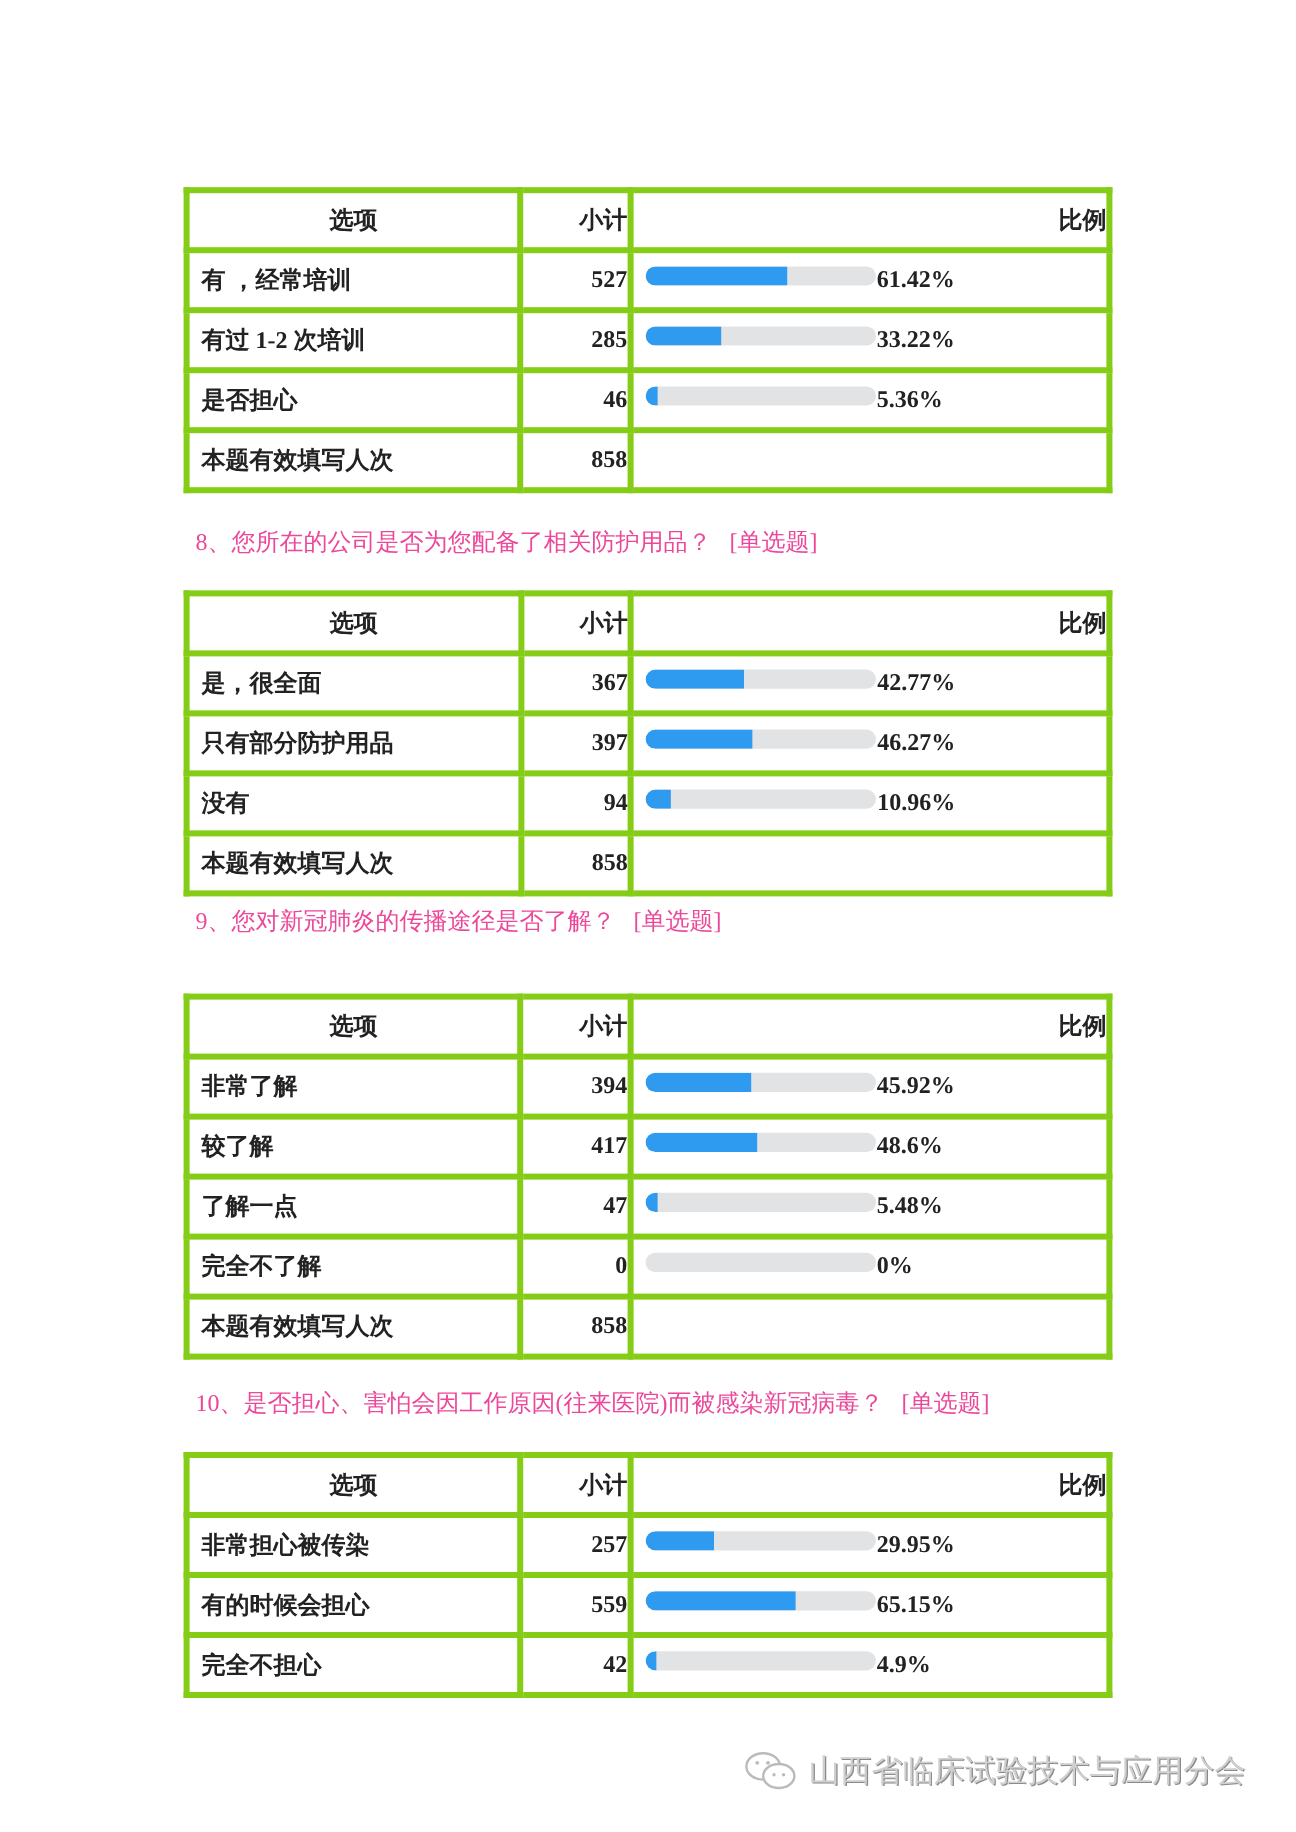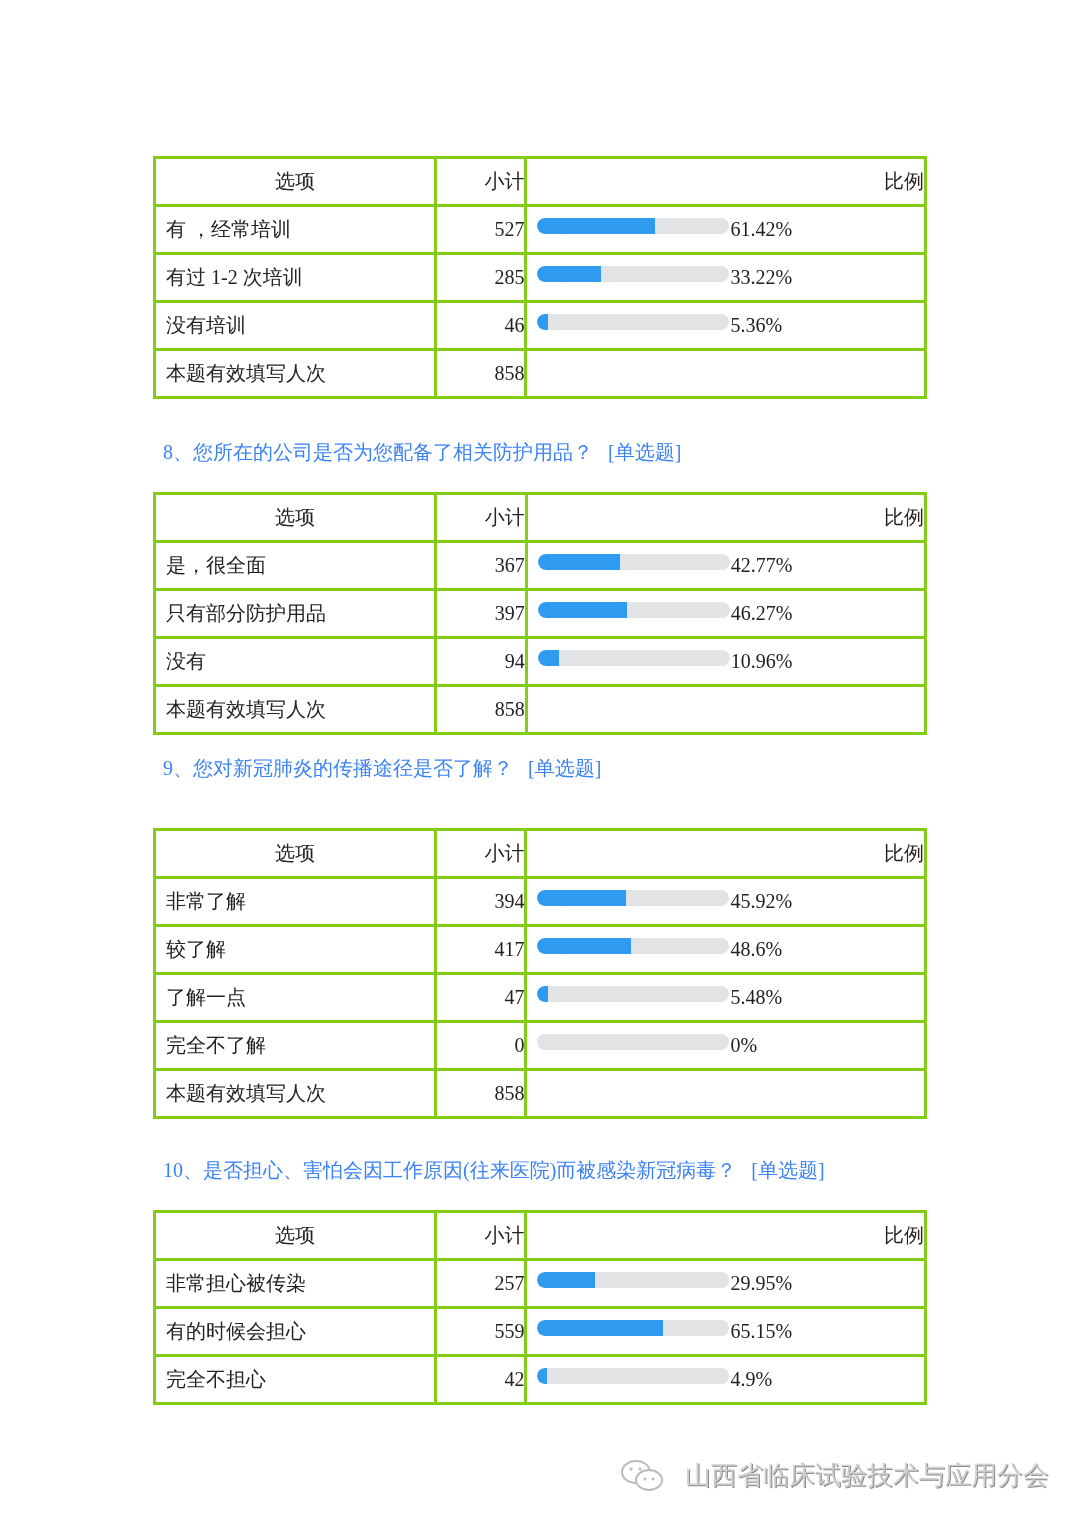--- a/index.html
+++ b/index.html
@@ -1,32 +1,32 @@
 <!DOCTYPE html>
 <html><head>
 <meta charset="utf-8">
 <style>
   html, body { margin:0; padding:0; background:#ffffff; }
   body { width:1080px; height:1527px; position:relative; overflow:hidden;
          font-family:"DejaVu Serif","Liberation Serif",serif; color:#222; }
   .page { position:absolute; left:0; top:0; width:1080px; height:1527px; }
-  .qtitle { position:absolute; left:163px; font-size:20px; line-height:28px; white-space:pre; color:#3b82f6;
+  .qtitle { position:absolute; left:163px; font-size:20px; line-height:28px; white-space:pre; color:#ec4899;
             font-family:"Liberation Serif","DejaVu Serif",serif; }
   table.survey { position:absolute; left:153px; width:774px; border-collapse:collapse;
                  font-family:"Liberation Serif","DejaVu Serif",serif; font-size:20px; }
-  table.survey td, table.survey th { border:3px solid #84cc16; height:45px; padding:0; font-weight:normal; }
+  table.survey td, table.survey th { border:5px solid #84cc16; height:45px; padding:0; font-weight:bold; }
   table.survey th { text-align:right; }
   .c-opt { width:278px; text-align:left; padding-left:10px !important; }
   .c-cnt { width:90px; text-align:right; }
   .c-pct { width:402px; }
   .pctwrap { display:flex; align-items:flex-start; padding-left:10px; }
   .track { width:192px; height:16px; background:#e2e3e5; border-radius:8px; overflow:hidden; position:relative; }
   .fill { height:100%; background:#2e9bf0; border-radius:8px 0 0 8px; }
   .pcttext { margin-left:1px; font-size:20px; }
-  .footer { position:absolute; left:620px; top:1458px; display:flex; align-items:center; gap:19px; color:#cfcfcf;
+  .footer { position:absolute; left:620px; top:1458px; display:flex; align-items:center; gap:8px; color:#cfcfcf;
             font-family:Liberation Sans, sans-serif; font-size:26px;
             text-shadow:1px 1px 0 #8a8a8a; }
   .wechat { width:46px; height:34px; position:relative; }
 </style>
 </head>
 <body>
 
 <div class="page">
 
   <table class="survey" style="top:156px">
@@ -54,21 +54,21 @@
           <td class="c-pct">
             <div class="pctwrap">
               <div class="track" style="background: rgb(226, 227, 229);">
                 <div class="fill" style="width: 33.22%; background: rgb(46, 155, 240);"></div>
               </div>
               <span class="pcttext">33.22%</span>
             </div>
           </td>
         </tr>
     <tr>
-          <td class="c-opt">没有培训</td>
+          <td class="c-opt">是否担心</td>
           <td class="c-cnt">46</td>
           <td class="c-pct">
             <div class="pctwrap">
               <div class="track" style="background: rgb(226, 227, 229);">
                 <div class="fill" style="width: 5.36%; background: rgb(46, 155, 240);"></div>
               </div>
               <span class="pcttext">5.36%</span>
             </div>
           </td>
         </tr>

